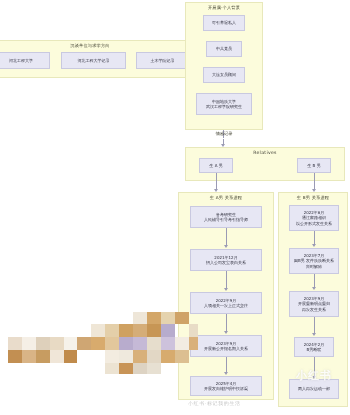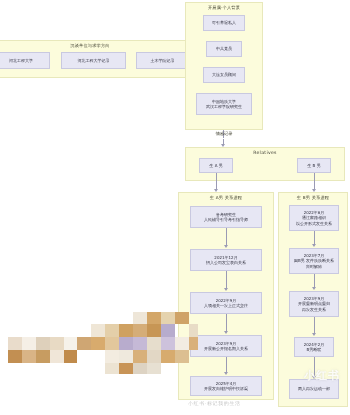--- a/index.html
+++ b/index.html
@@ -273,16 +273,16 @@
       <i style="left: 167px; top: 38px; width: 14px; height: 13px; background: rgb(220, 191, 145);"></i>
       <i style="left: 167px; top: 25px; width: 14px; height: 13px; background: rgb(242, 236, 226);"></i>
       <i style="left: 153px; top: 0px; width: 14px; height: 12px; background: rgb(229, 211, 174);"></i>
       <i style="left: 139px; top: 0px; width: 14px; height: 12px; background: rgb(211, 166, 104);"></i>
       <i style="left: 125px; top: 0px; width: 14px; height: 12px; background: rgb(238, 230, 216);"></i>
       <i style="left: 167px; top: 0px; width: 14px; height: 12px; background: rgb(207, 163, 103);"></i>
       <i style="left: 181px; top: 12px; width: 9px; height: 13px; background: rgb(232, 220, 198);"></i>
       <i style="left: 181px; top: 25px; width: 9px; height: 13px; background: rgb(217, 176, 122);"></i>
     </div>
 
-  <div class="wm-logo" style="left:304px;top:368px;">小红书</div>
+  <div class="wm-logo" style="left:296px;top:368px;">小红书</div>
   <div class="wm-strip" style="left:188px;top:400px;">小红书·标记我的生活</div>
 
 </div>
 
 </body></html>

